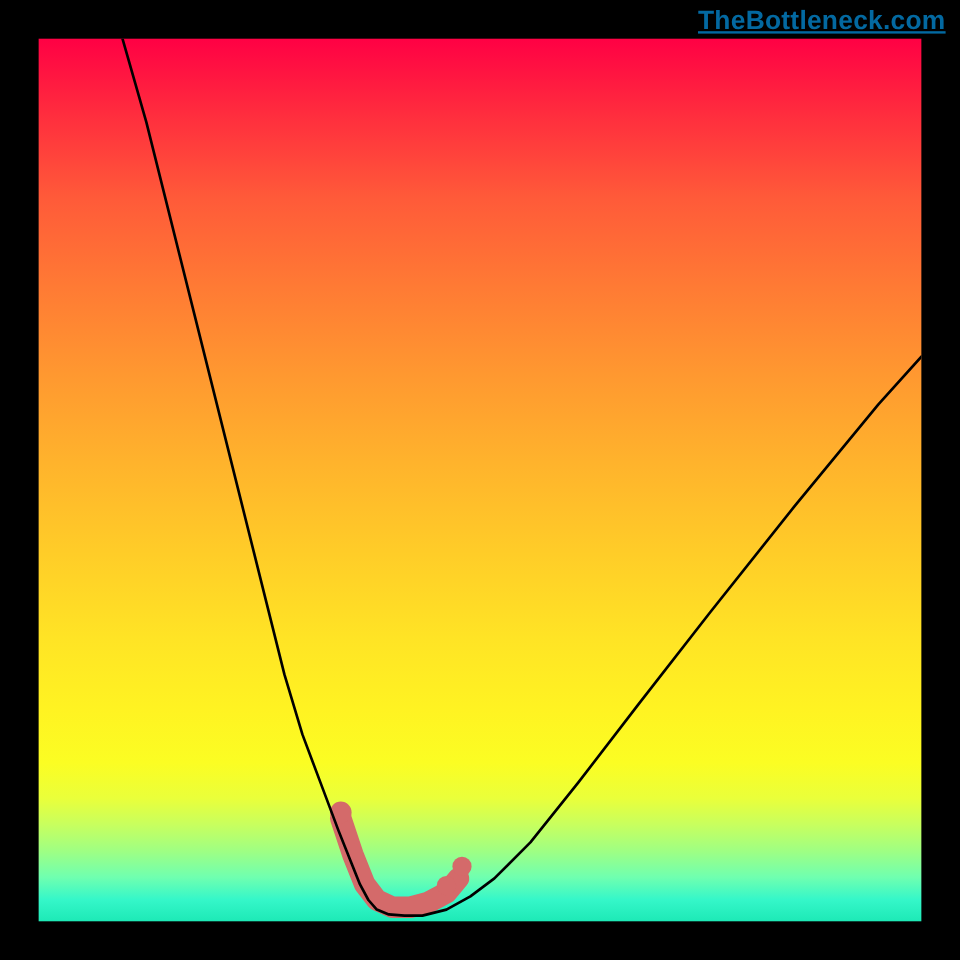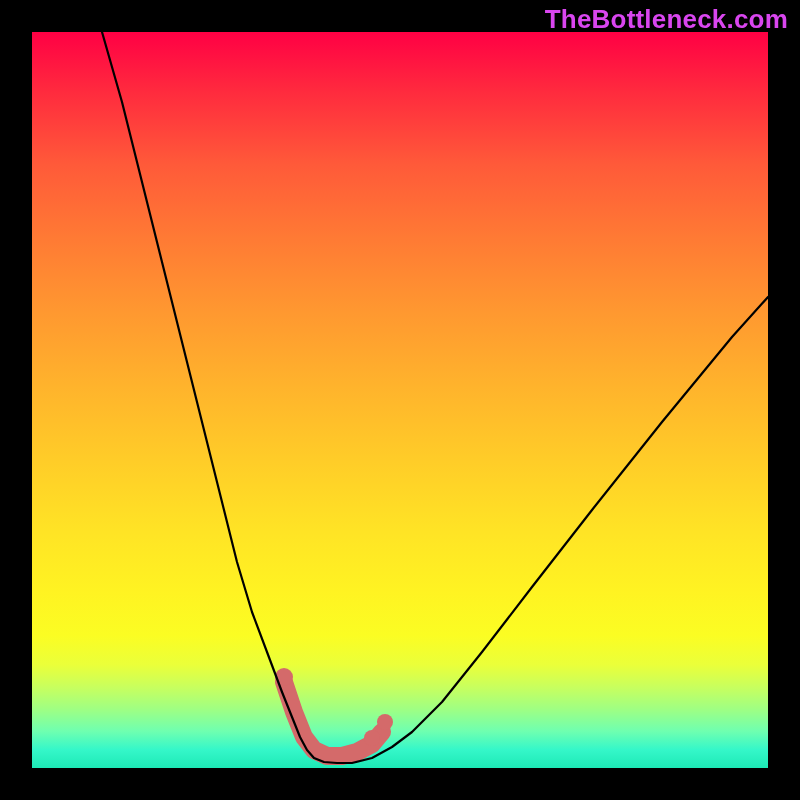--- a/index.html
+++ b/index.html
@@ -67,25 +67,26 @@
     stroke-linecap: round;
     stroke-linejoin: round;
   }
   .marker-dot {
     fill: #d46a6a;
   }
   .watermark {
     position: absolute;
     top: 4px;
     right: 12px;
-    color: #d946ef;
-    font-size: 26px;
+    color: #0369a1;
+    font-size: 22px;
     font-weight: 600;
     letter-spacing: 0.2px;
     user-select: none;
+    text-decoration: underline;
   }
 </style>
 </head>
 <body>
 
 <div class="frame">
 
   <div class="plot-area">
     <div class="gradient"></div>
 

